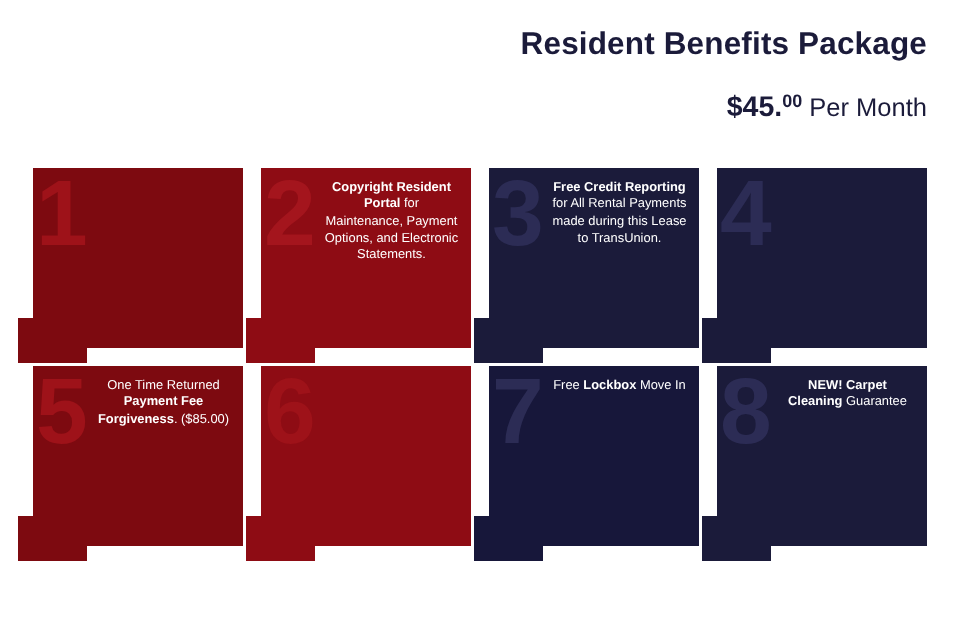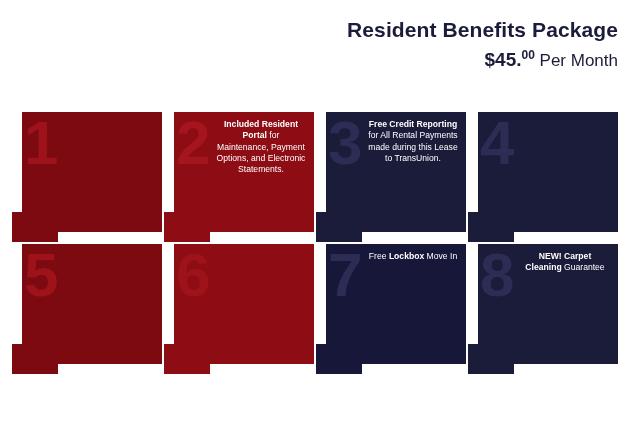--- a/index.html
+++ b/index.html
@@ -29,21 +29,21 @@
     text-align: right;
   }
   .header-title {
     font-size: 21px;
     font-weight: bold;
     color: #1b1b3a;
     letter-spacing: 0.1px;
     line-height: 1.1;
   }
   .header-sub {
-    margin-top: 8px;
+    margin-top: 20px;
     font-size: 17px;
     color: #1b1b3a;
     line-height: 1.1;
   }
   .header-sub .price {
     font-weight: bold;
     font-size: 19px;
   }
   .header-sub .cents {
     font-weight: bold;
@@ -154,37 +154,38 @@
   <div class="grid">
 
     <div class="card n1 c-dark">
       <div class="notch"></div>
       <span class="num">1</span>
     </div>
 
     <div class="card n2 c-mid">
       <div class="notch"></div>
       <span class="num">2</span>
-      <span class="card-text"><b>Included Resident Portal</b> for Maintenance, Payment Options, and Electronic Statements.</span>
+      <span class="card-text"><b>Copyright Resident Portal</b> for Maintenance, Payment Options, and Electronic Statements.</span>
     </div>
 
     <div class="card n3 c-navy">
       <div class="notch"></div>
       <span class="num">3</span>
       <span class="card-text"><b>Free Credit Reporting</b> for All Rental Payments made during this Lease to TransUnion.</span>
     </div>
 
     <div class="card n4 c-navy">
       <div class="notch"></div>
       <span class="num">4</span>
     </div>
 
     <div class="card n5 c-dark">
       <div class="notch"></div>
       <span class="num">5</span>
+      <span class="card-text">One Time Returned <b>Payment Fee Forgiveness</b>. ($85.00)</span>
     </div>
 
     <div class="card n6 c-mid">
       <div class="notch"></div>
       <span class="num">6</span>
     </div>
 
     <div class="card n7 c-navy2">
       <div class="notch"></div>
       <span class="num">7</span>

